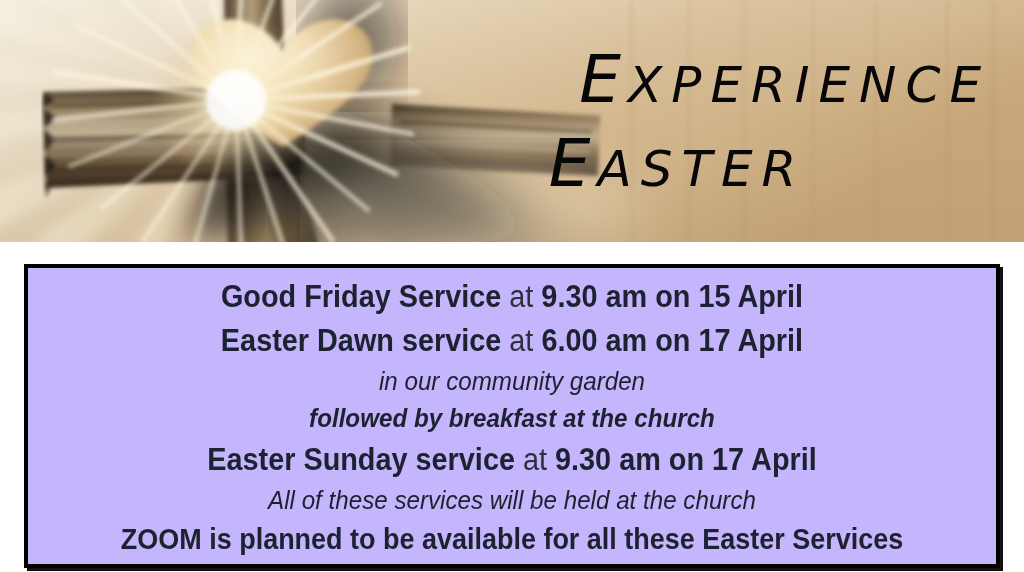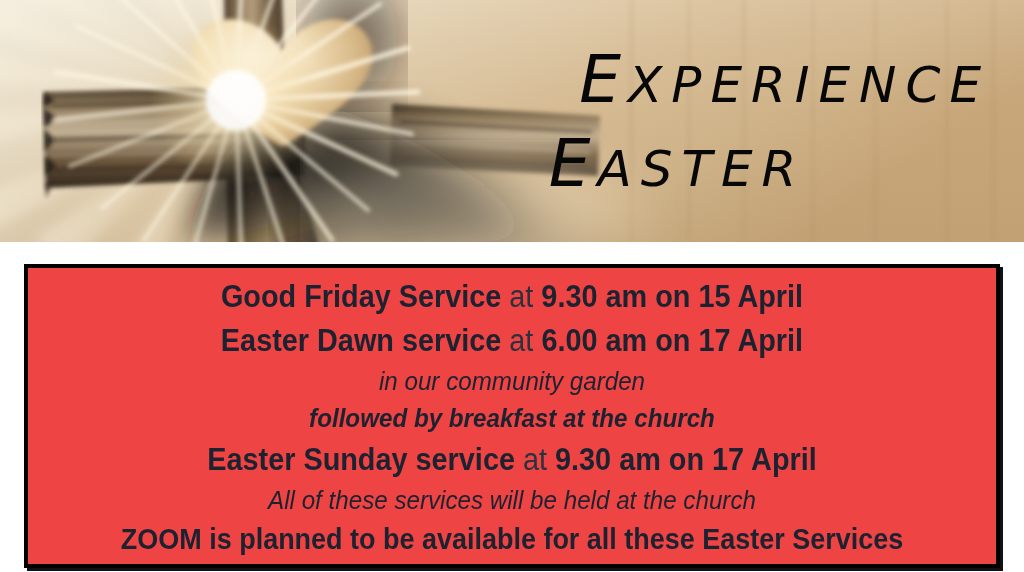--- a/index.html
+++ b/index.html
@@ -63,21 +63,21 @@
   #info-gap {
     height: 22px;
     background: #ffffff;
   }
   #info-box {
     box-sizing: border-box;
     margin: 0 auto;
     width: 976px;
     height: 304px;
     border: 4px solid #000000;
-    background: #ef4444;
+    background: #c4b5fd;
     box-shadow: 3px 3px 0 #111;
     display: flex;
     flex-direction: column;
     align-items: center;
     justify-content: center;
     padding: 2px 10px 4px 10px;
   }
   .svc-line {
     display: block;
     width: 100%;

